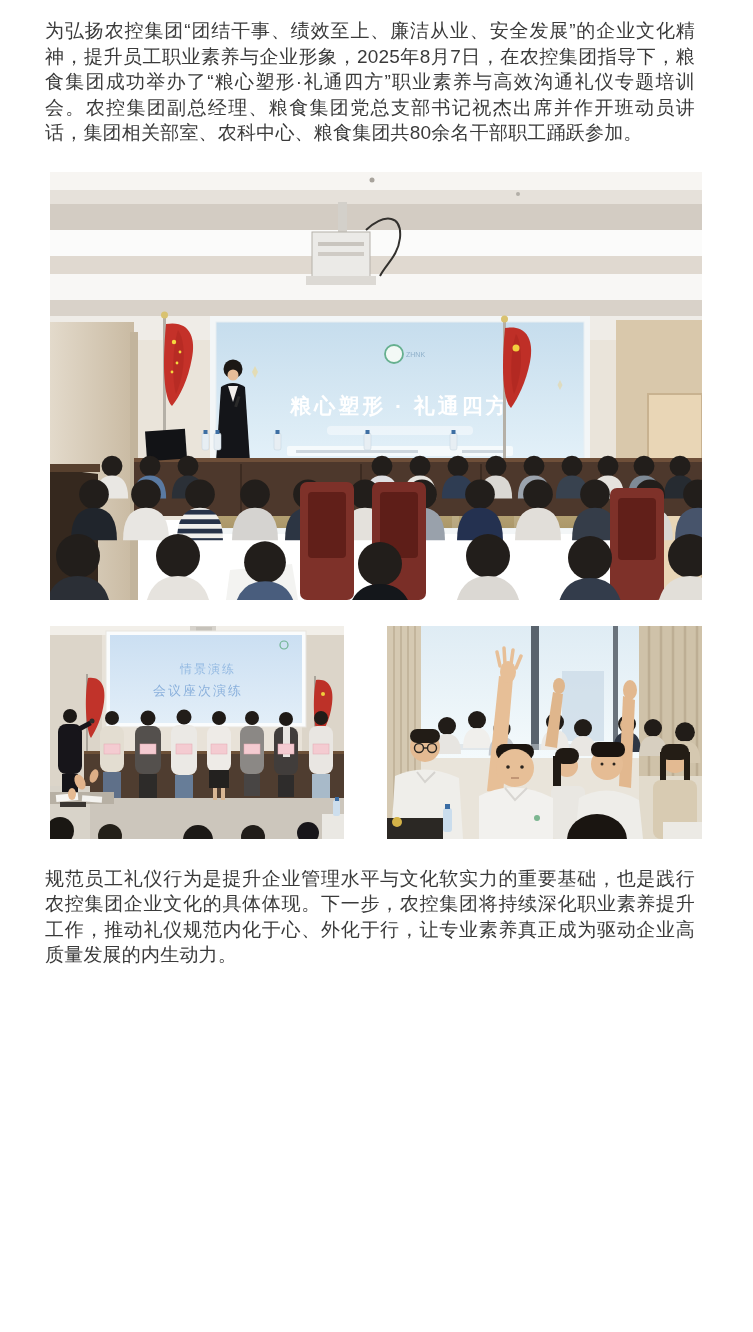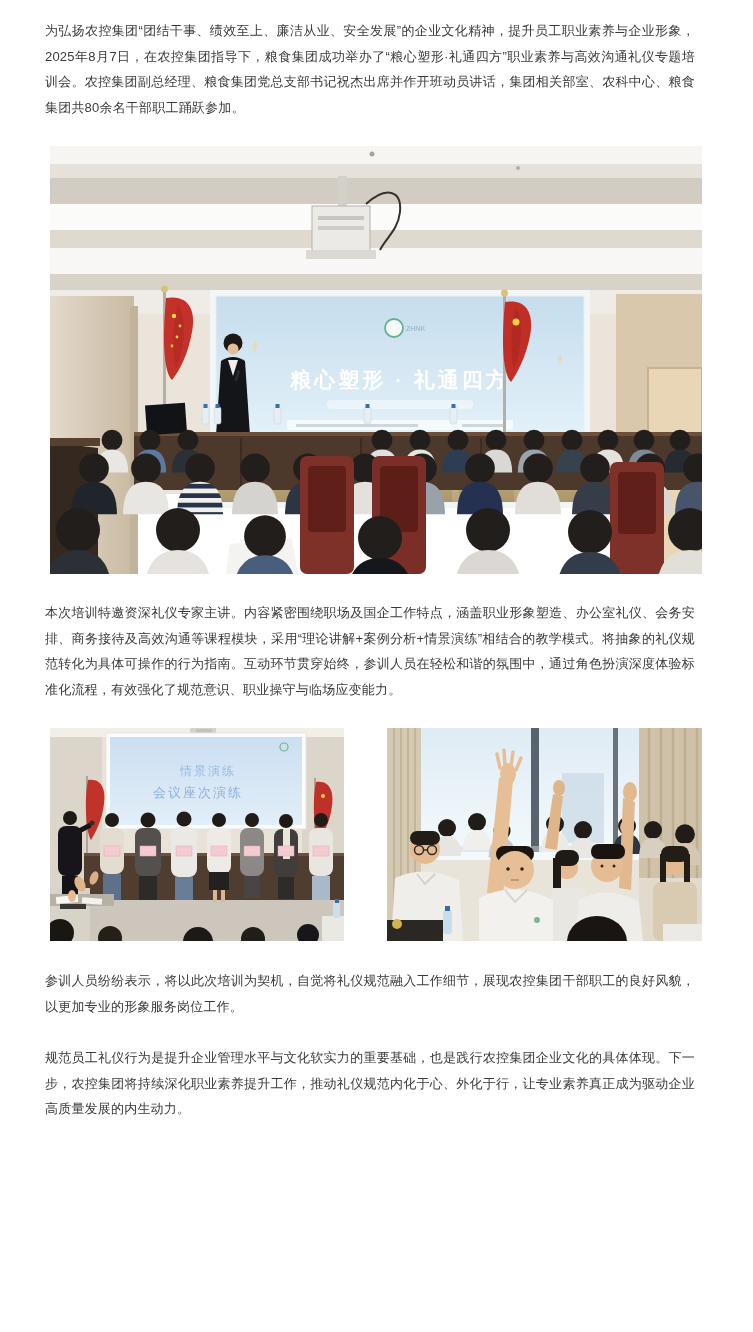--- a/index.html
+++ b/index.html
@@ -6,21 +6,21 @@
   .page{
     width:753px;
     box-sizing:border-box;
     padding:18px 46px 2px 45px;
     margin:0 auto;
     background:#ffffff;
     font-family:"Liberation Sans","DejaVu Sans",sans-serif;
   }
   .para{
     margin:0 12px 26px 0;
-    font-size:13px;
+    font-size:19px;
     line-height:25.5px;
     color:#3a3a3a;
     text-align:justify;
     letter-spacing:0.2px;
     word-break:break-all;
   }
   .para.gap-top{margin-top:4px;}
   figure{margin:0;padding:0;}
   .photo-main{
     width:652px;height:428px;
@@ -233,21 +233,20 @@
         <use href="#au1" transform="translate(215,432) scale(1.9)" fill="#495d7d"></use>
         <use href="#au1" transform="translate(330,436) scale(2)" fill="#14171b"></use>
         <use href="#au1" transform="translate(438,428) scale(2)" fill="#dbd8d3"></use>
         <use href="#au1" transform="translate(540,430) scale(2)" fill="#333c4b"></use>
         <use href="#au1" transform="translate(640,428) scale(2)" fill="#e2dfd9"></use>
       </g>
     </svg>
   </figure>
 
 
-  <p class="para">本次培训特邀资深礼仪专家主讲。内容紧密围绕职场及国企工作特点，涵盖职业形象塑造、办公室礼仪、会务安排、商务接待及高效沟通等课程模块，采用“理论讲解+案例分析+情景演练”相结合的教学模式。将抽象的礼仪规范转化为具体可操作的行为指南。互动环节贯穿始终，参训人员在轻松和谐的氛围中，通过角色扮演深度体验标准化流程，有效强化了规范意识、职业操守与临场应变能力。</p>
 
   <div class="photo-row">
 
     <figure class="photo-left">
       <svg viewBox="0 0 301 213" width="301" height="213">
         <defs>
           <linearGradient id="sc2" x1="0" y1="0" x2="0" y2="1">
             <stop offset="0" stop-color="#cbdff2"></stop>
               <stop offset="1" stop-color="#e2eef8"></stop>
           </linearGradient>
@@ -443,17 +442,16 @@
           <rect x="276" y="196" width="46" height="17" fill="#eceae5"></rect>
           <rect x="0" y="192" width="56" height="21" fill="#2b2824"></rect>
           <circle cx="10" cy="196" r="5" fill="#d4b348"></circle>
           <rect x="56" y="182" width="9" height="24" rx="3" fill="#cadded"></rect>
           <rect x="58" y="178" width="5" height="5" fill="#3a6ca3"></rect>
         </g>
       </svg>
     </figure>
   </div>
 
-  <p class="para">参训人员纷纷表示，将以此次培训为契机，自觉将礼仪规范融入工作细节，展现农控集团干部职工的良好风貌，以更加专业的形象服务岗位工作。</p>
 
   <p class="para gap-top">规范员工礼仪行为是提升企业管理水平与文化软实力的重要基础，也是践行农控集团企业文化的具体体现。下一步，农控集团将持续深化职业素养提升工作，推动礼仪规范内化于心、外化于行，让专业素养真正成为驱动企业高质量发展的内生动力。</p>
 
 </div>
 
 </body></html>

